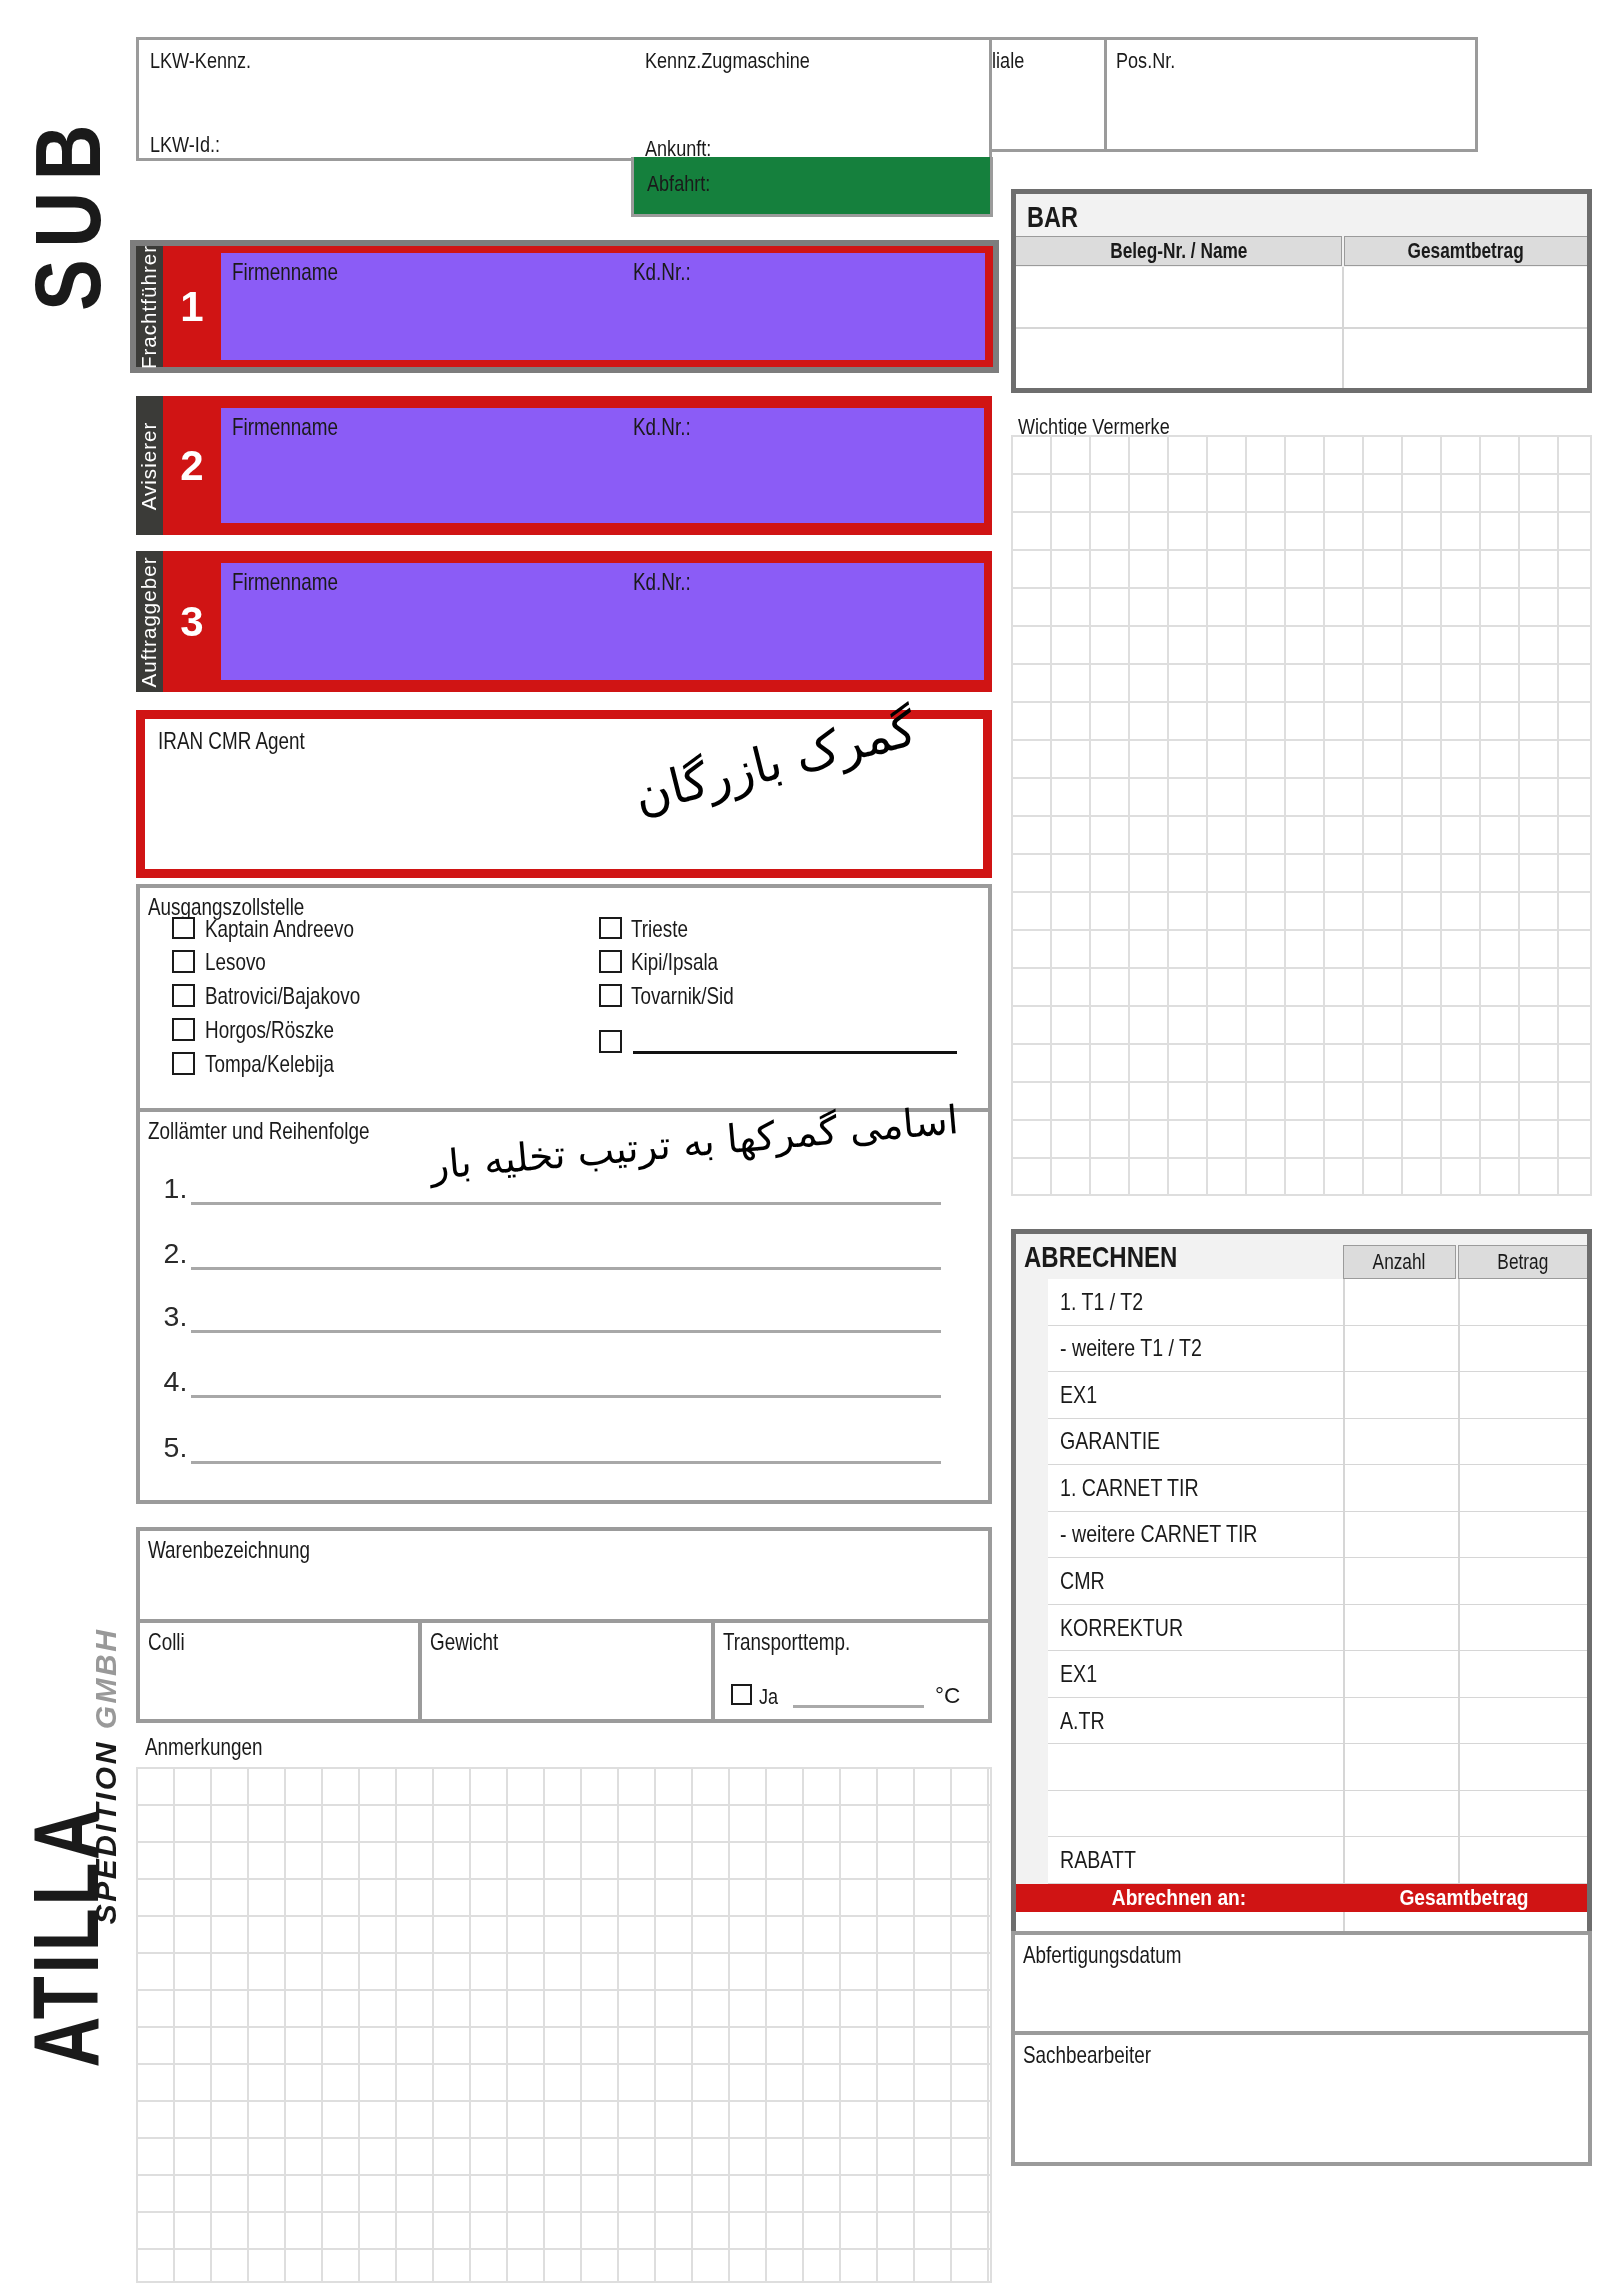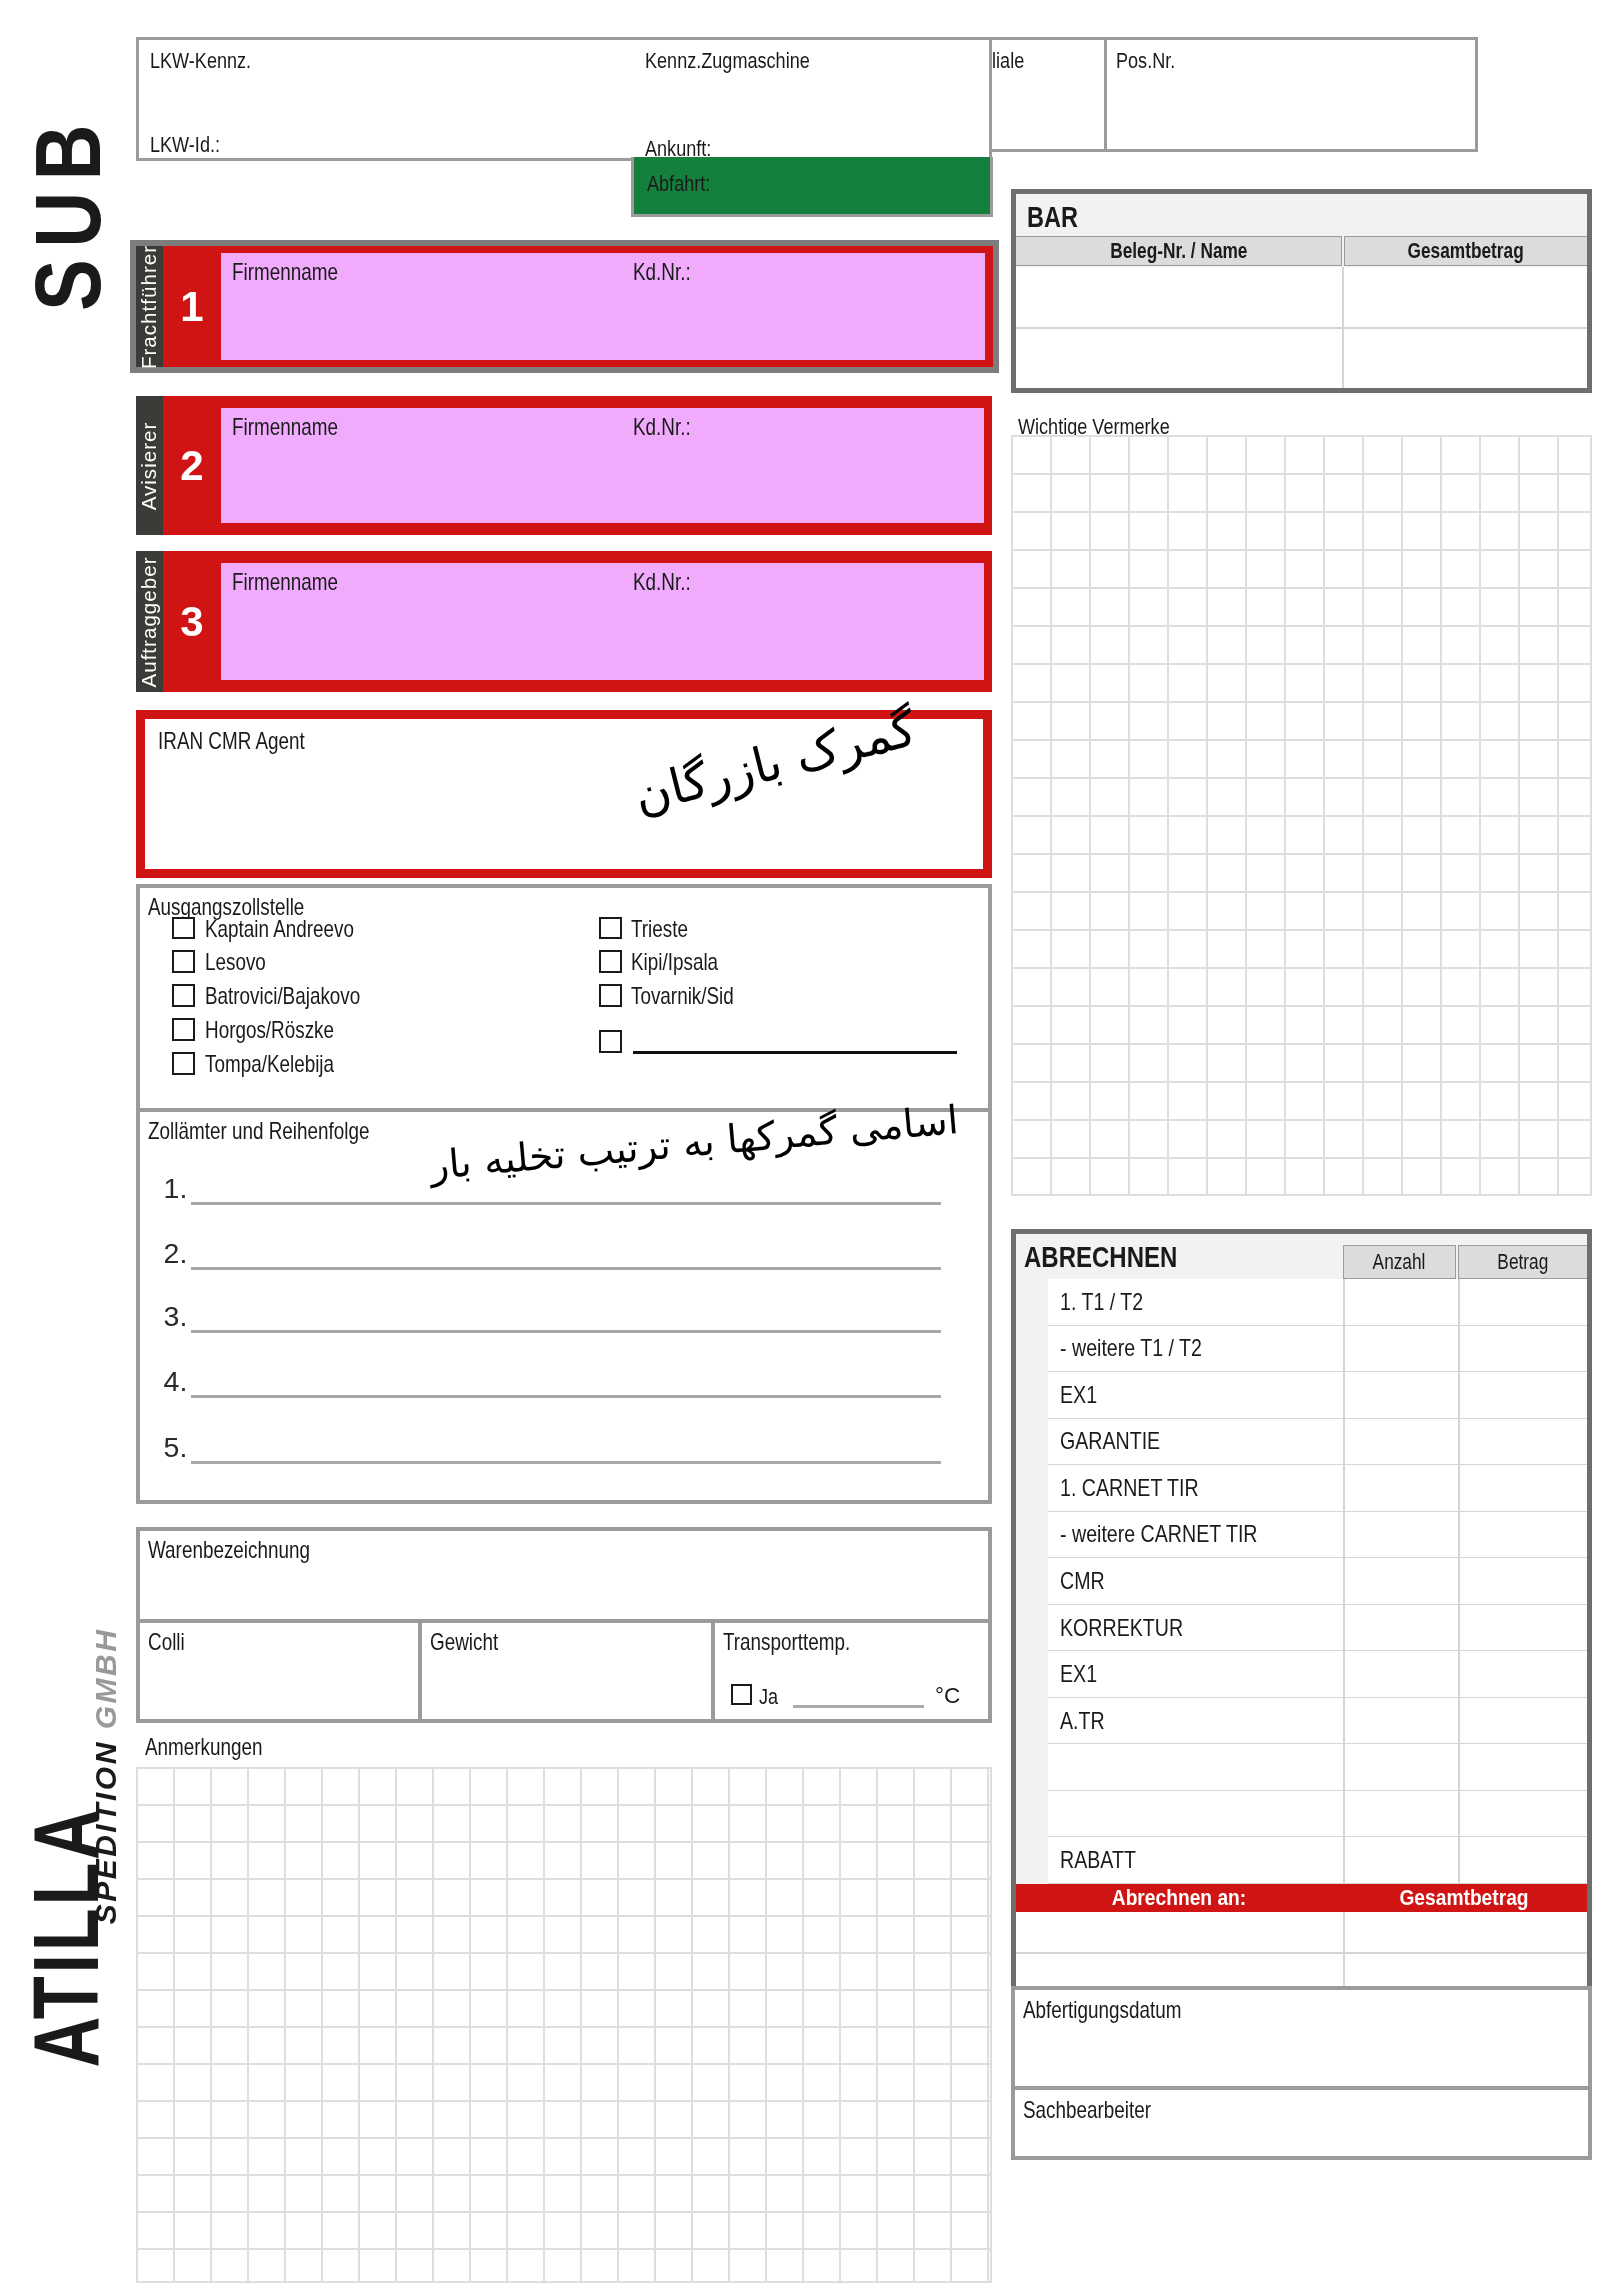--- a/index.html
+++ b/index.html
@@ -37,21 +37,21 @@
   .hcell { position:absolute; background:#dcdcdc; border:1.5px solid #9b9b9b; display:flex; align-items:center; justify-content:center; font-size:21.6px; }
   .thinv { position:absolute; width:1.5px; background:#d6d6d6; }
   .thinh { position:absolute; height:1.5px; background:#d6d6d6; }
 
   
   .sec { position:absolute; background:#d01414; }
   .sec .strip { position:absolute; left:0; top:0; bottom:0; width:26.5px; background:#3b3b38; }
   .sec .strip .vtext { color:#fff; font-size:20.6px; letter-spacing:1px; }
   .sec .num { position:absolute; left:26.5px; width:59px; top:0; bottom:0; display:flex; align-items:center; justify-content:center;
               color:#fff; font-size:42px; font-weight:bold; }
-  .sec .wbox { position:absolute; left:85px; right:7.9px; background:#f0abfc; }
+  .sec .wbox { position:absolute; left:85px; right:7.9px; background:#8b5cf6; }
   .sec1frame { position:absolute; border:6.9px solid #7d7d7d; background:#fff; }
 
   .fname { position:absolute; left:10.8px; top:5.9px; font-size:23.6px; }
   .kdnr  { position:absolute; left:412px; top:5.9px; font-size:23.6px; }
 
   
   .iranbox { position:absolute; background:#fff; border:9.8px solid #d01414;text-decoration:underline; }
   .hand { font-family:"DejaVu Sans", sans-serif; direction:rtl; color:#000; }
 
   
@@ -298,21 +298,21 @@
       <span style="left:163px;">Abrechnen an:</span>
       <span style="left:448px;">Gesamtbetrag</span>
     </div>
 
     <div class="abs" style="left:0; top:678px; right:0; bottom:0; background:#fff;">
       <div class="thinh" style="left:0; right:0; top:40px;"></div>
       <div class="thinv" style="left:327px; top:0; bottom:0;"></div>
     </div>
   </div>
 
-  <div class="gbox" style="left:1011px; top:1986px; width:581px; height:174px; border-width:4.9px;">
+  <div class="gbox" style="left:1011px; top:1931px; width:581px; height:235px; border-width:4.9px;">
     <div class="divider-h" style="left:0; right:0; top:96px; height:3.9px;"></div>
     <div class="abs" style="left:0; right:0; top:0; height:96px;">
       <span class="abs label48" style="left:7.9px; top:6.9px;"><span class="cx">Abfertigungsdatum</span></span>
     </div>
     <div class="abs" style="left:0; right:0; top:100px; bottom:0;">
       <span class="abs label48" style="left:7.9px; top:6.9px;"><span class="cx">Sachbearbeiter</span></span>
     </div>
   </div>
 
 </div>

